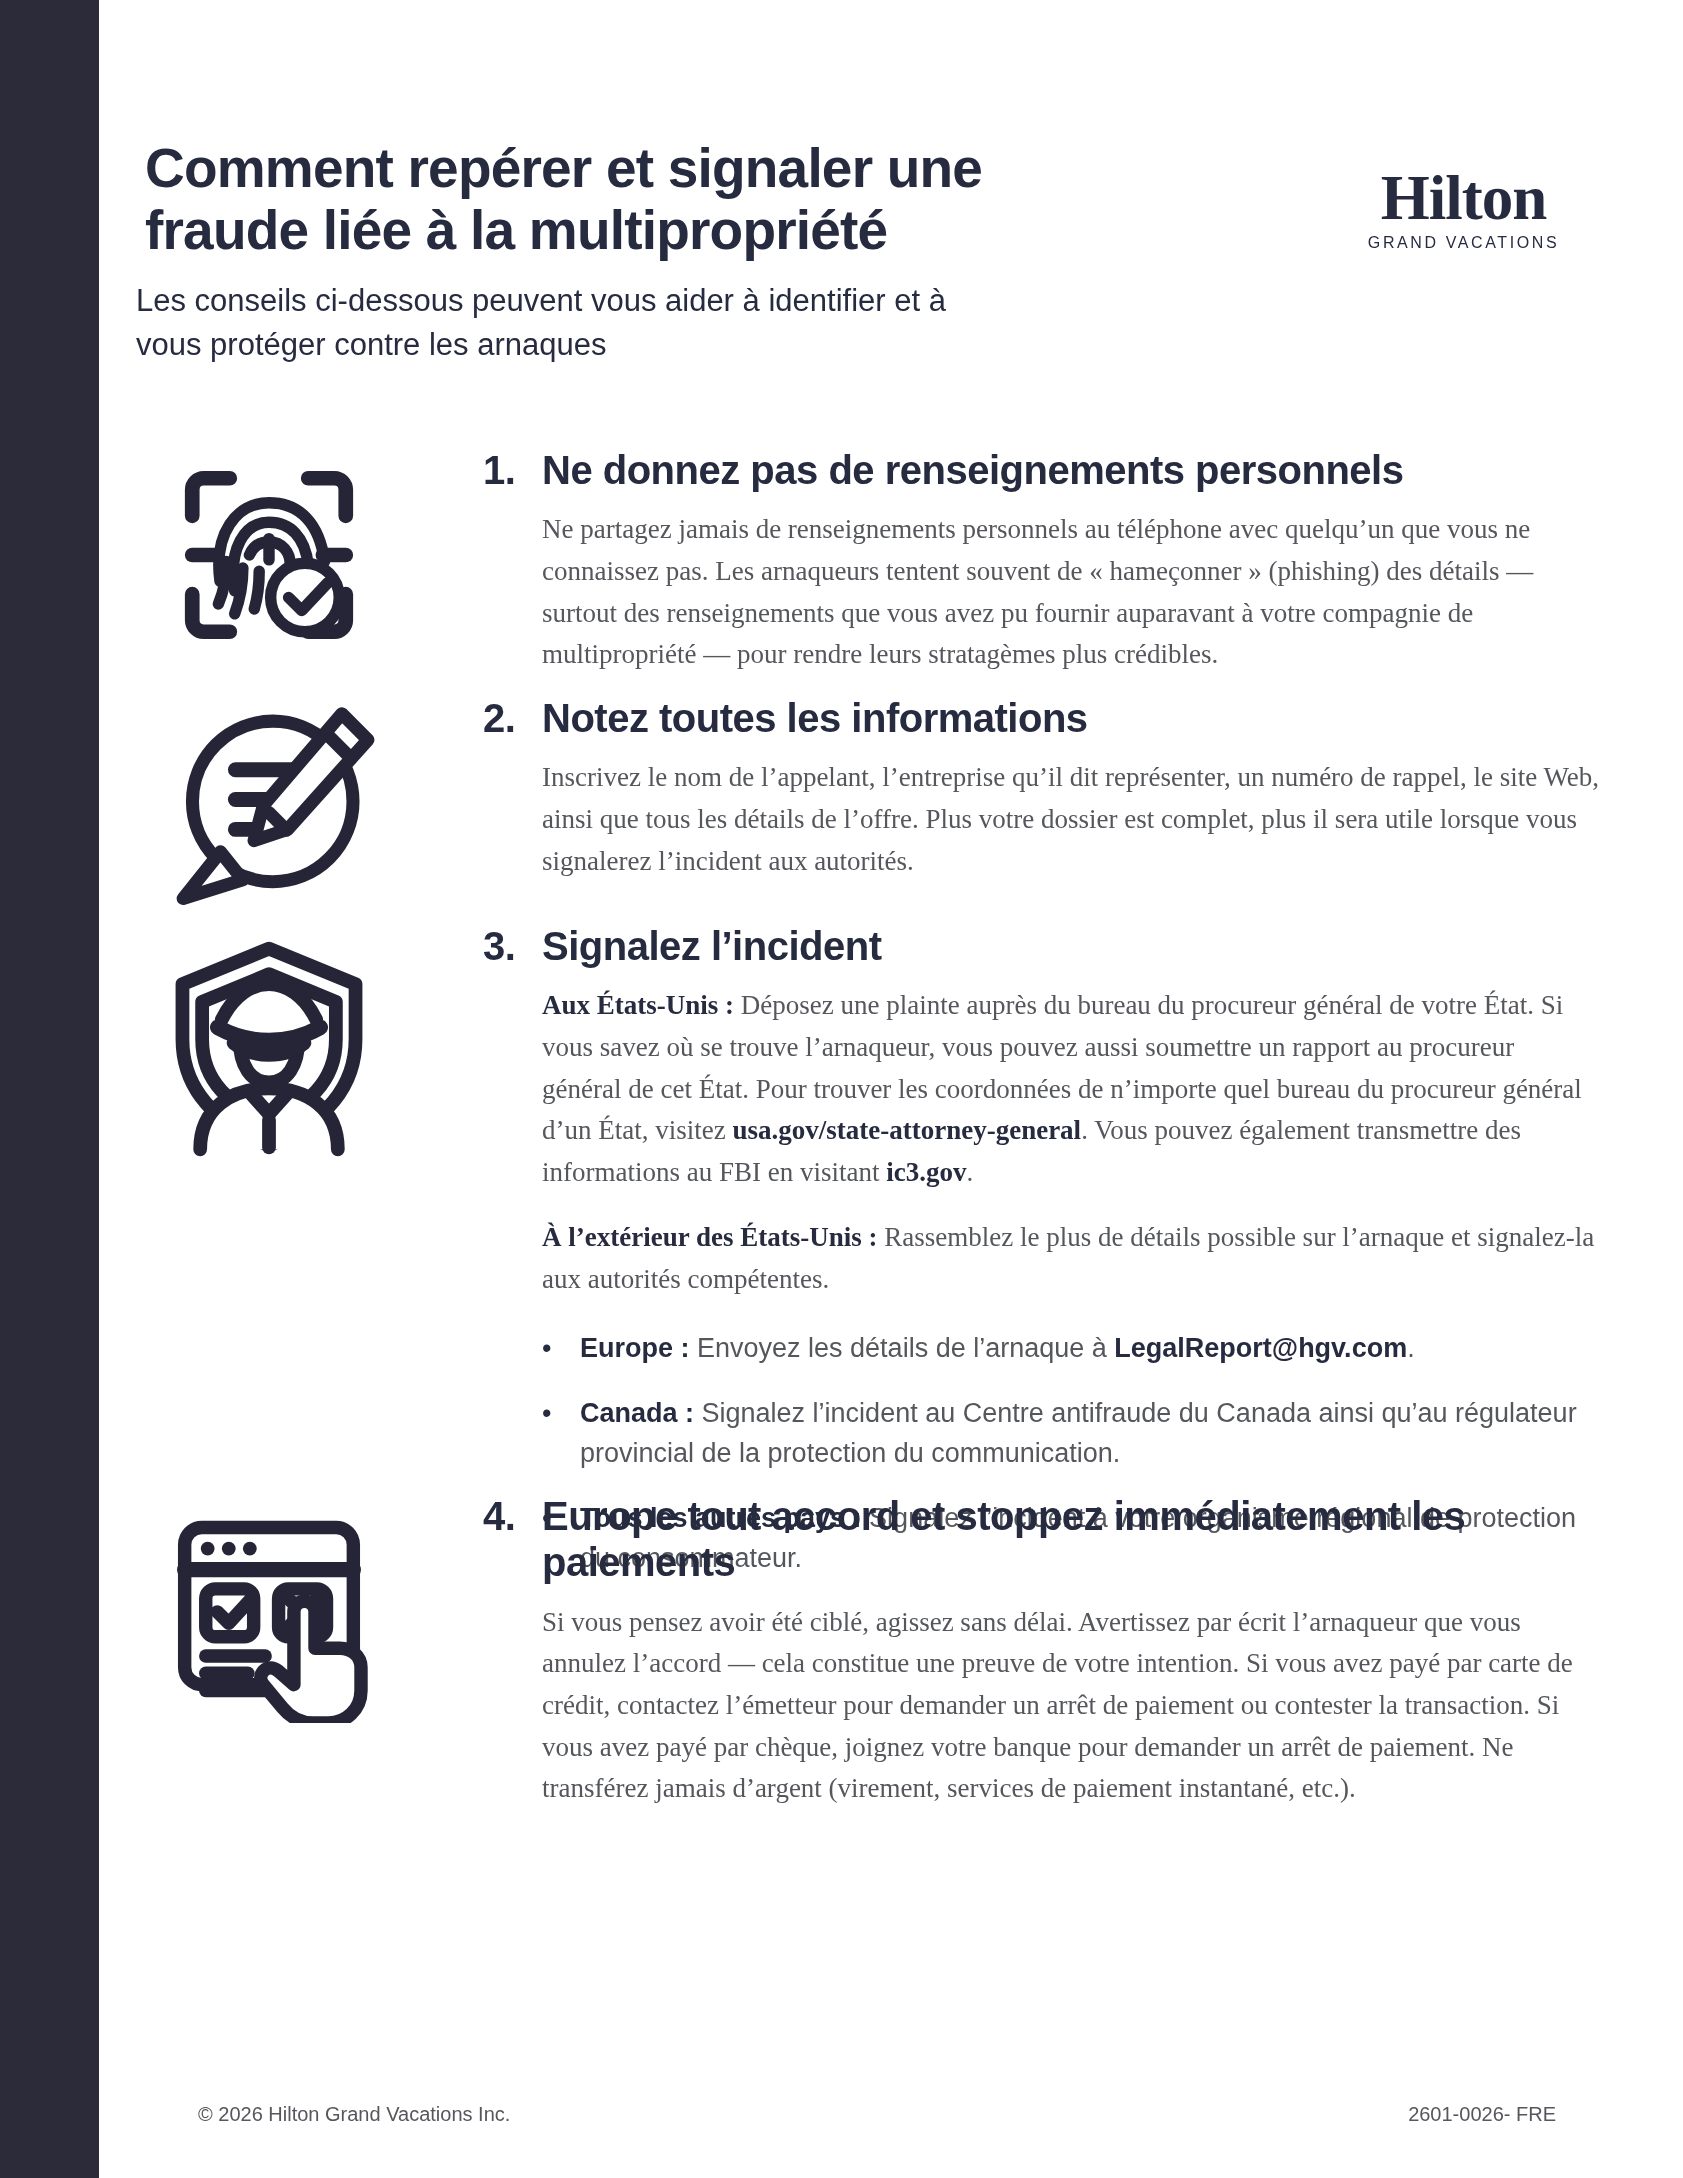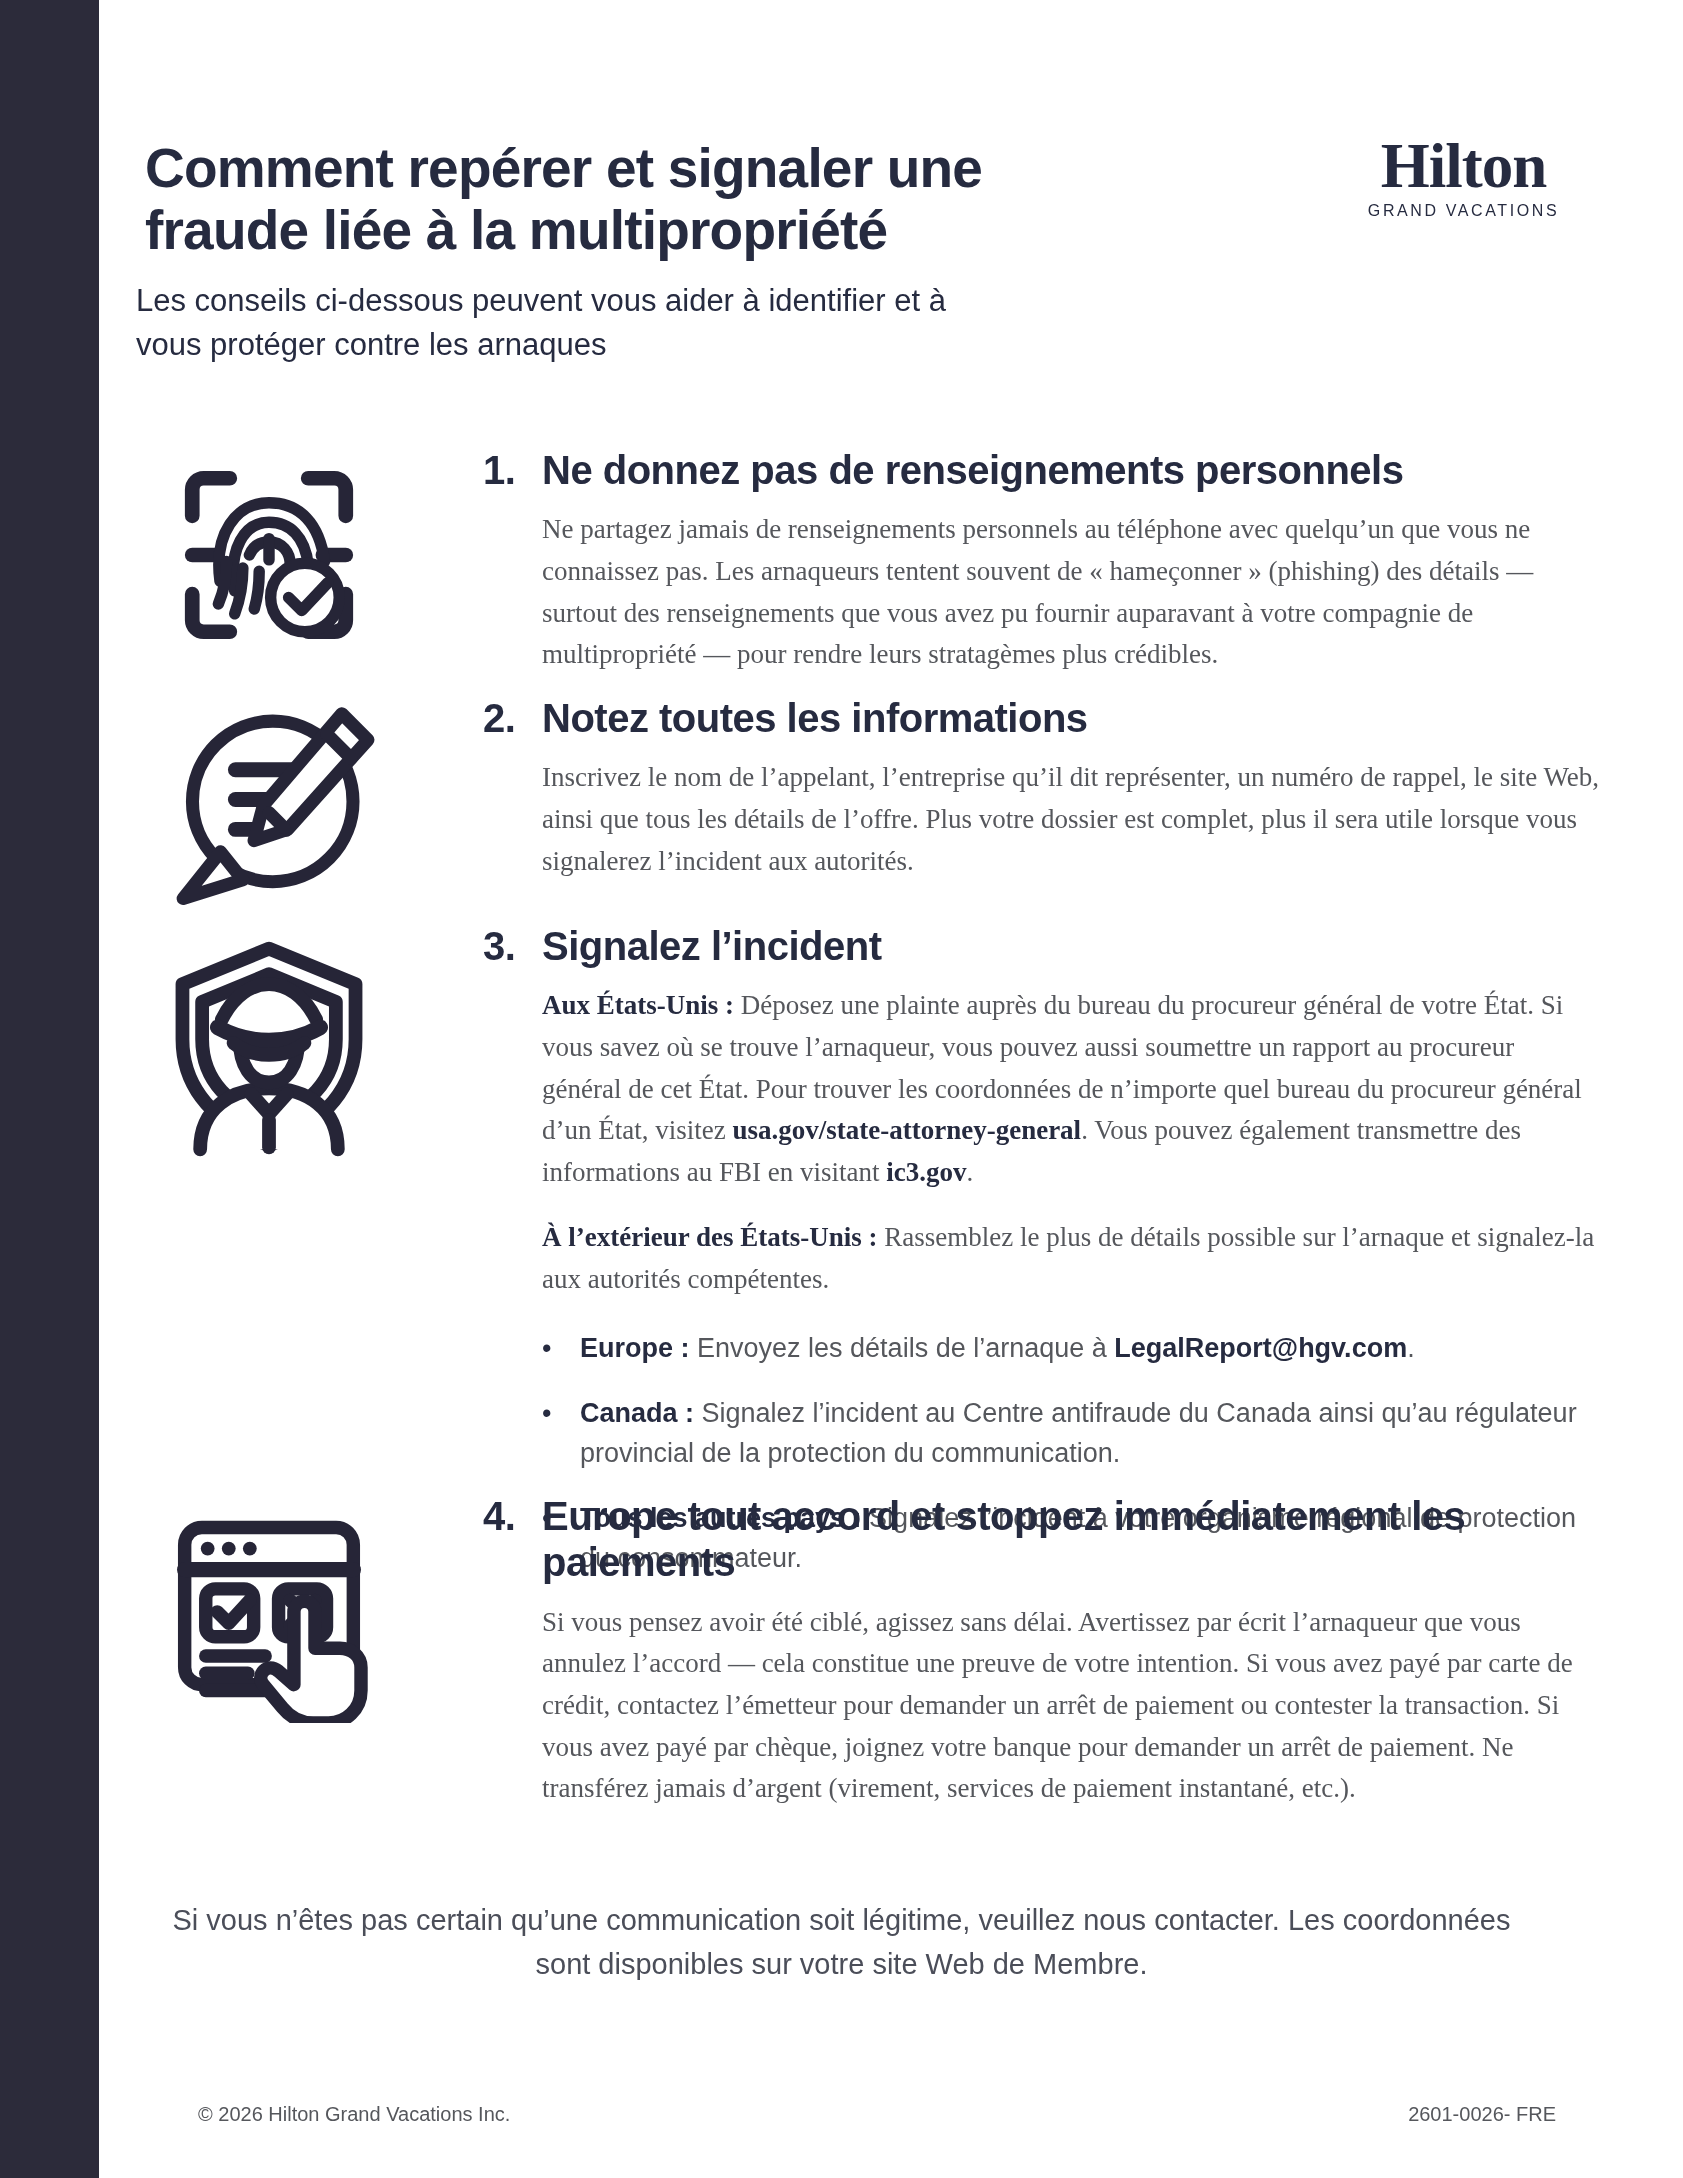--- a/index.html
+++ b/index.html
@@ -8,21 +8,21 @@
     font-family:"Liberation Sans",sans-serif;overflow:hidden;margin:0 auto;
   }
   .side-strip{position:absolute;left:0;top:0;width:99px;height:2178px;background:#2c2b3a;}
 
   
   .title{position:absolute;left:145px;top:137px;margin:0;
     font-size:55px;line-height:1.13;font-weight:700;color:#262b40;letter-spacing:-0.8px;}
   .subtitle{position:absolute;left:136px;top:279px;margin:0;width:881px;
     font-size:31px;line-height:1.42;font-weight:400;color:#262b40;}
   .logo{position:absolute;left:1325px;top:133px;width:277px;text-align:center;color:#262b40;}
-  .logo-brand{font-family:"Liberation Serif",serif;font-weight:700;font-size:63px;line-height:1.05;letter-spacing:-1px;}
+  .logo-brand{font-family:"Liberation Serif",serif;font-weight:700;font-size:63px;line-height:1.05;letter-spacing:-1px;margin-top:32px;}
   .logo-tag{font-size:16px;font-weight:400;letter-spacing:2.6px;margin-top:3px;}
 
   
   .sec{position:absolute;left:0;width:1683px;}
   .sec-icon{position:absolute;left:150px;top:0;width:238px;display:flex;justify-content:center;}
   .sec-icon svg{display:block;}
   .sec-text{position:absolute;left:483px;width:1117px;}
   .sec-h{display:flex;margin:0;font-size:40px;line-height:1.16;font-weight:700;color:#262b40;letter-spacing:-0.5px;}
   .sec-h .num{flex:0 0 59px;}
   .sec-body{margin:16px 0 0 59px;font-size:27px;line-height:1.54;color:#55575c;}
@@ -181,21 +181,20 @@
         <span class="num">4.</span>
         <span style="max-width:990px;">Europe tout accord et stoppez immédiatement les paiements</span>
       </h2>
       <div class="sec-body">
         <p>Si vous pensez avoir été ciblé, agissez sans délai. Avertissez par écrit l’arnaqueur que vous annulez l’accord — cela constitue une preuve de votre intention. Si vous avez payé par carte de crédit, contactez l’émetteur pour demander un arrêt de paiement ou contester la transaction. Si vous avez payé par chèque, joignez votre banque pour demander un arrêt de paiement. Ne transférez jamais d’argent (virement, services de paiement instantané, etc.).</p>
       </div>
     </div>
   </div>
 
   <div class="cta">
-    <p class="cta-p">Si vous n’êtes pas certain qu’une communication soit légitime, veuillez nous contacter. Les coordonnées sont disponibles sur votre site Web de Membre.</p>
   </div>
 
   <div class="legal">
     <span>© 2026 Hilton Grand Vacations Inc.</span>
     <span>2601-0026- FRE</span>
   </div>
 </div>
 
 
 </body></html>

